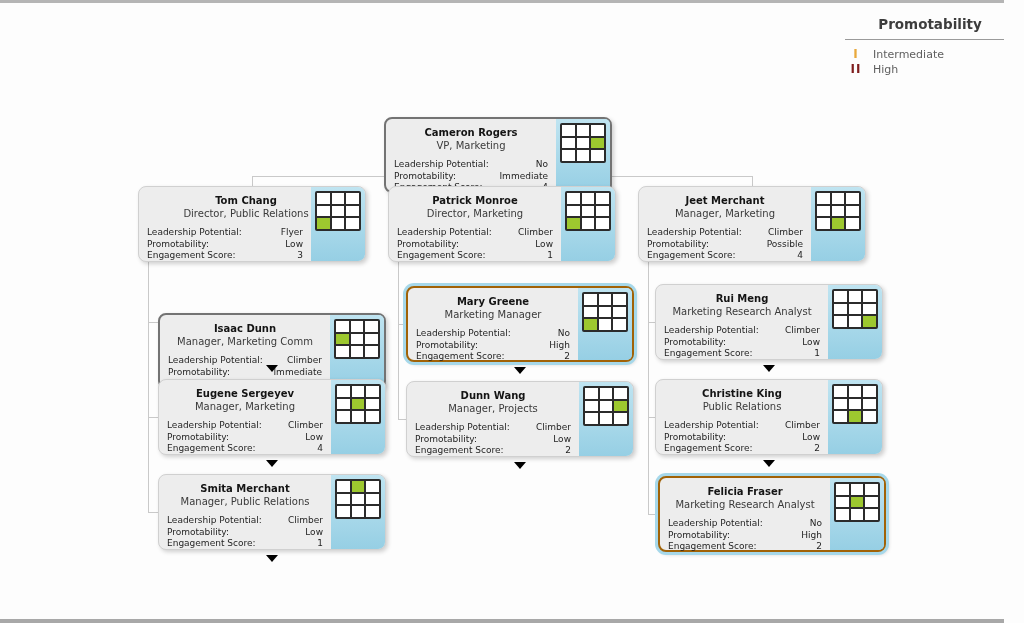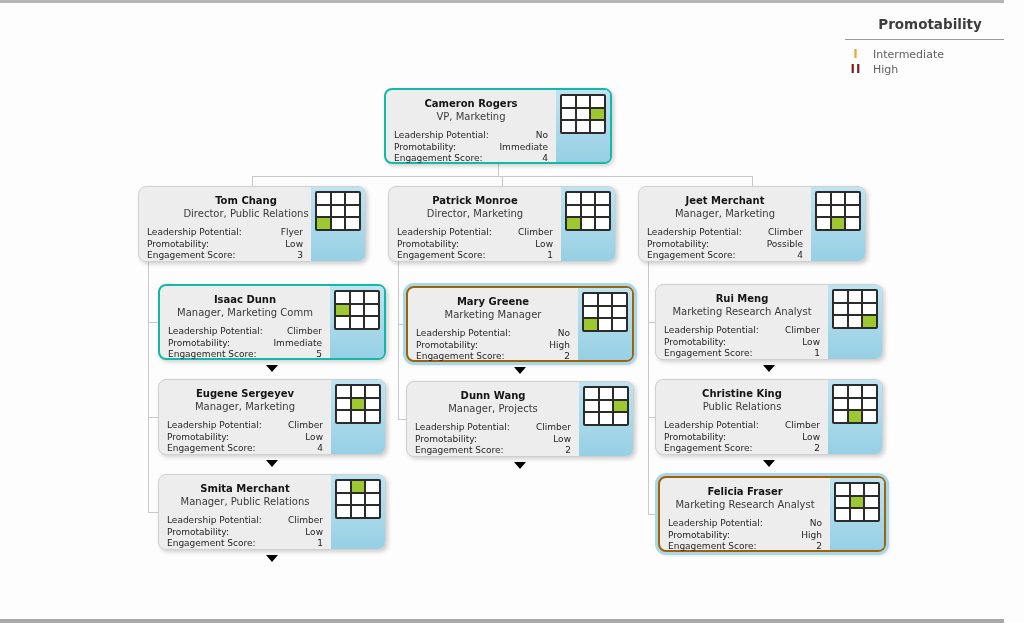--- a/index.html
+++ b/index.html
@@ -10,21 +10,21 @@
 
   
   .conn{position:absolute;background:#c9c9c9;}
   .conn.v{width:1px;}
   .conn.h{height:1px;}
 
   
   .card{position:absolute;width:228px;height:76px;background:#ededed;
         border:1px solid #d0d0d0;border-radius:8px;
         box-shadow:2px 2px 4px rgba(0,0,0,.18);box-sizing:border-box;cursor:pointer;}
-  .card.hl-intermediate{border:2px solid #14b8a6;}
+  .card.hl-intermediate{border:2px solid #737373;margin-top:29px;}
   .card.hl-high{border:2px solid #a16207;box-shadow:0 0 0 3px #A6D8EA,2px 2px 4px rgba(0,0,0,.22);}
   .card .name{margin:8px 54px 0 0;text-align:center;font-size:10px;font-weight:bold;color:#141414;line-height:12px;}
   .card .title{margin:1px 54px 0 0;text-align:center;font-size:10px;color:#3a3a3a;line-height:11px;}
   .card .rows{position:absolute;left:8px;right:62px;top:40px;font-size:9px;color:#1f1f1f;}
   .card .row{display:flex;justify-content:space-between;line-height:11.5px;}
 
   .blue-panel{position:absolute;top:0;right:0;bottom:0;width:54px;
               background:linear-gradient(#bfe4f1,#96cfe4);border-radius:0 7px 7px 0;}
   .card.hl-intermediate .blue-panel,.card.hl-high .blue-panel{border-radius:0 5px 5px 0;}
   .nine-box{position:absolute;top:4px;left:4px;width:42px;height:36px;

